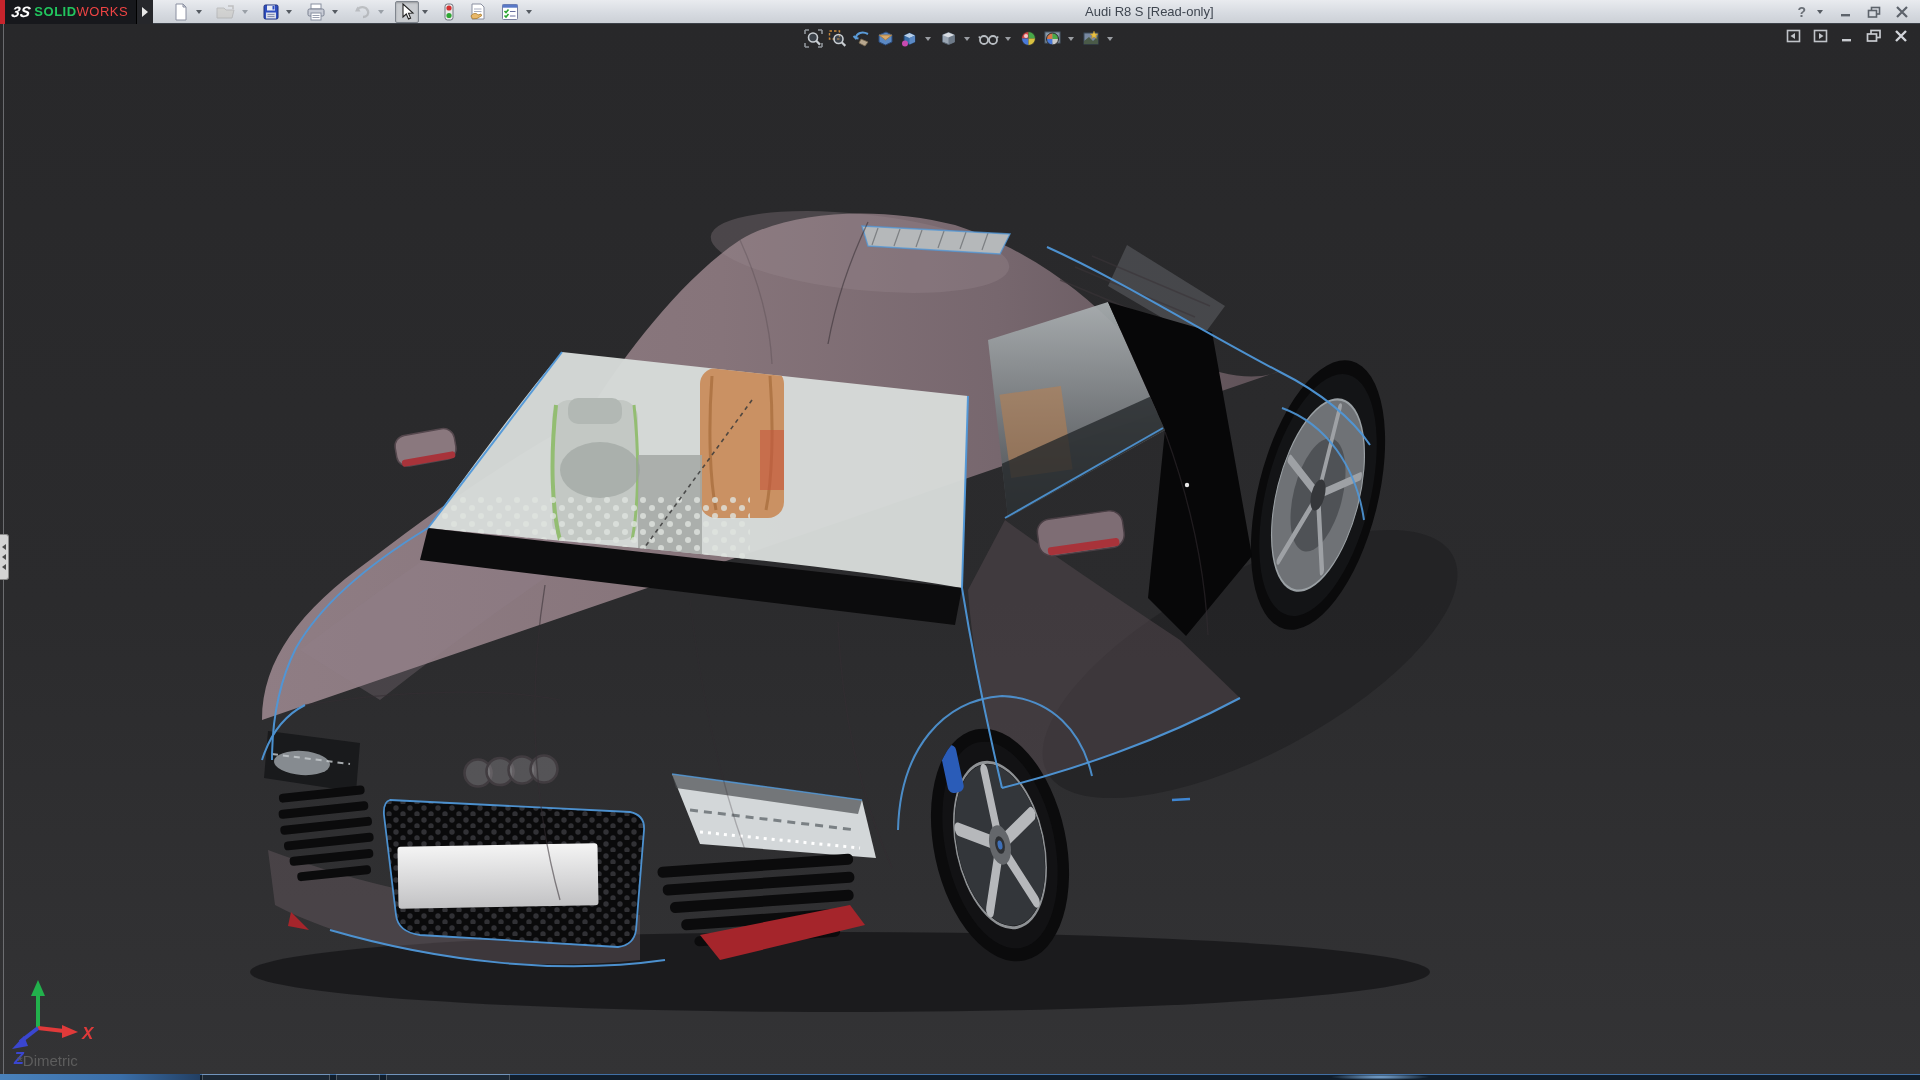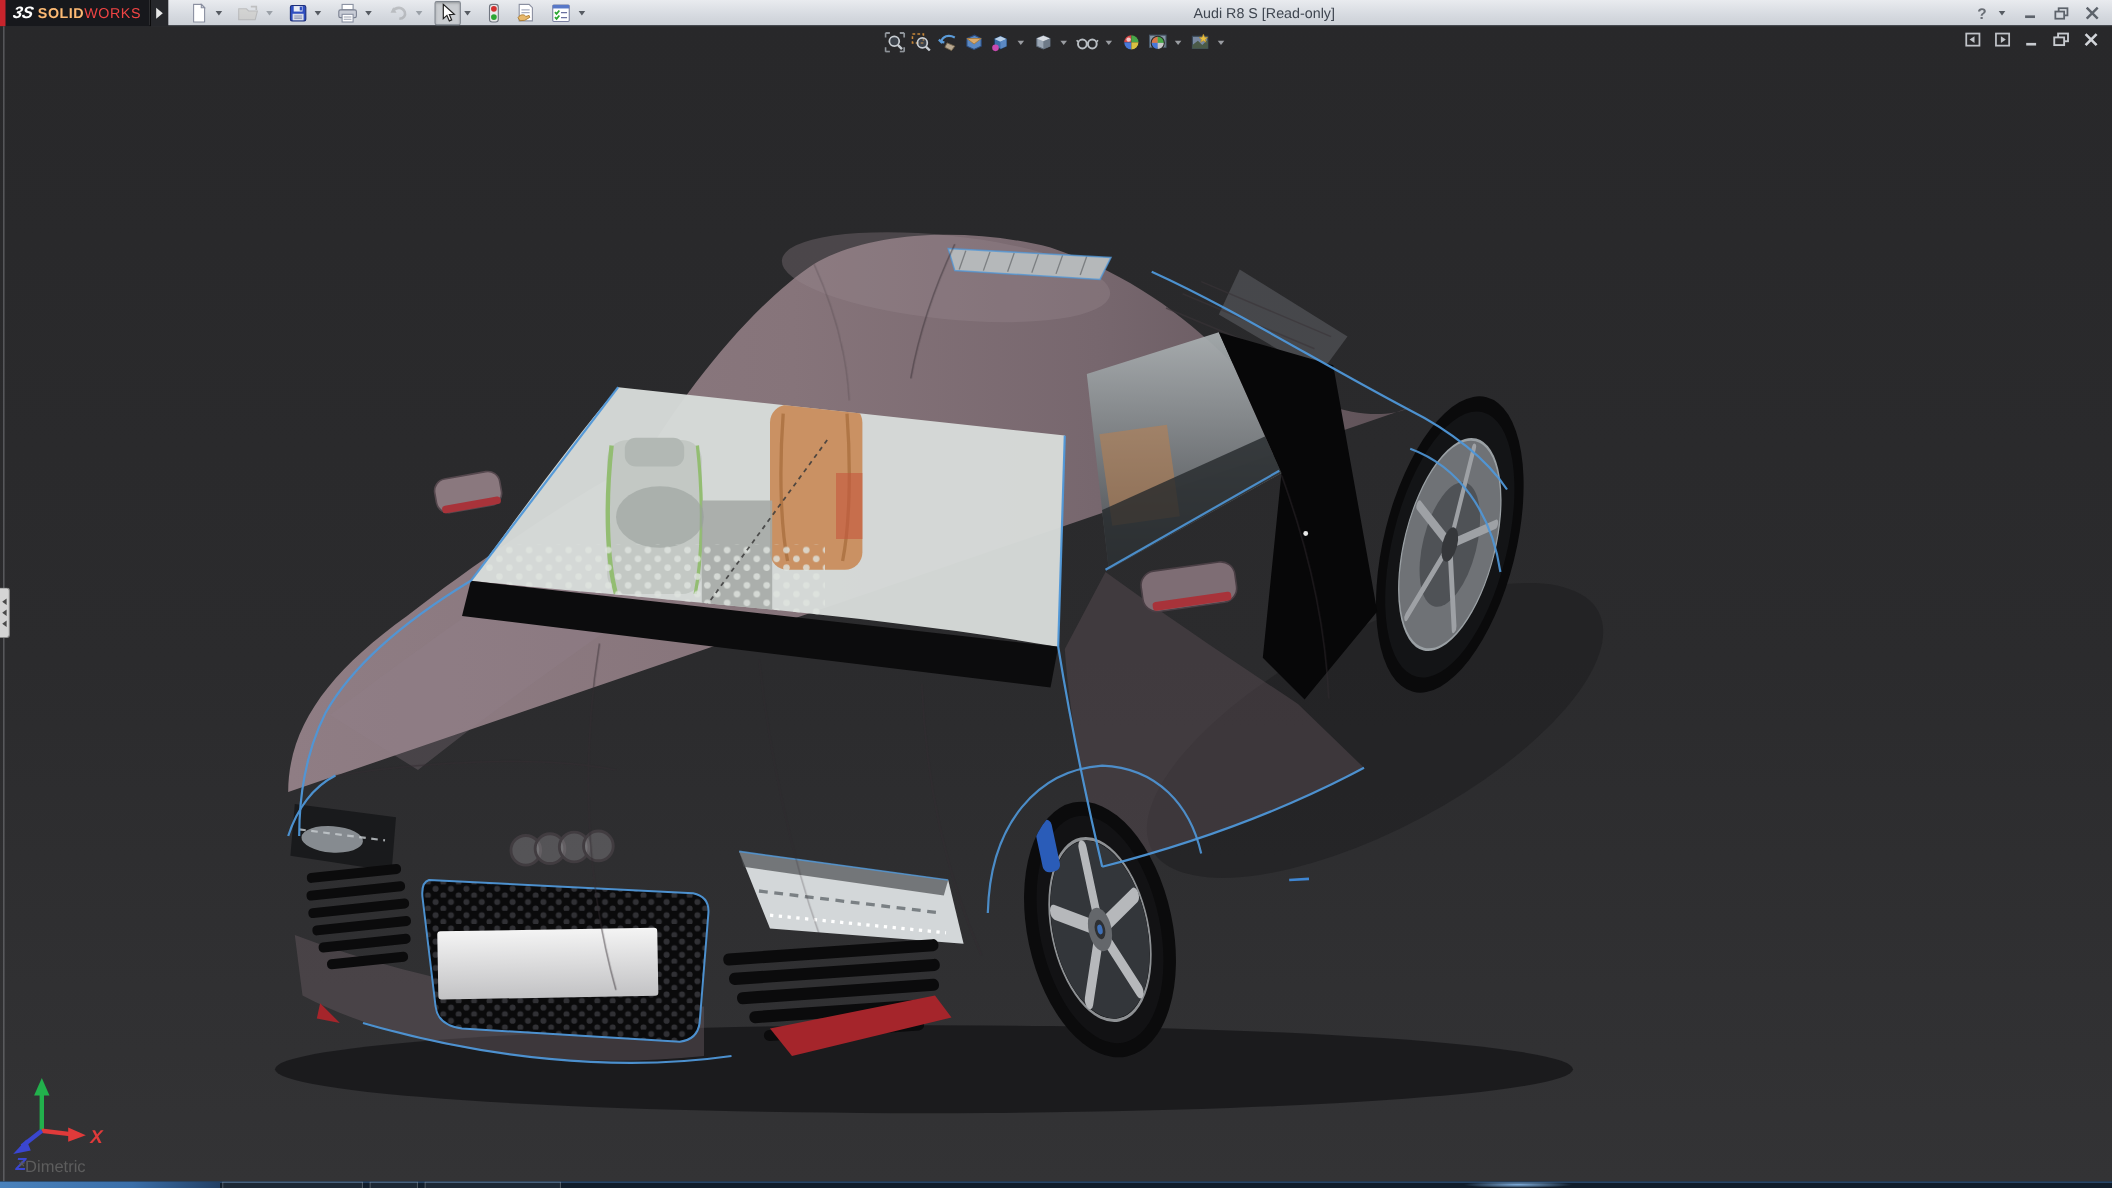--- a/index.html
+++ b/index.html
@@ -8,21 +8,21 @@
        font-family:"Liberation Sans", sans-serif;background:var(--viewport-bg,#2a2a2c);}
 
   
   .titlebar{position:absolute;left:0;top:0;width:1920px;height:24px;
     background:linear-gradient(#e9ebef,#d6dae0 60%,#ccd0d6);
     border-bottom:1px solid #3c4148;display:flex;align-items:center;}
   .brand{height:24px;display:flex;align-items:center;background:var(--brand-bg,#17181c);
     padding:0 8px 0 0;}
   .brand-red{width:5px;height:24px;background:var(--brand-red,#c8242c);}
   .brand-glyph{color:#fff;font-style:italic;font-weight:bold;font-size:15px;margin:0 4px 0 7px;transform:skewX(-12deg);}
-  .brand-bold{color:#fdba74;font-weight:bold;font-size:13px;letter-spacing:.5px;}
+  .brand-bold{color:#22c55e;font-weight:bold;font-size:13px;letter-spacing:.5px;}
   .brand-light{color:#ef4444;font-weight:normal;font-size:13px;letter-spacing:.5px;}
   .flyout-btn{width:17px;height:24px;background:#26272b;display:flex;align-items:center;justify-content:center;border-left:1px solid #000;}
   .flyout-btn .tri{width:0;height:0;border-top:5px solid transparent;border-bottom:5px solid transparent;border-left:6px solid #e8e8e8;}
 
   .tb-tools{display:flex;align-items:center;margin-left:16px;height:24px;}
   .tb-btn{height:22px;display:flex;align-items:center;padding:0 2px;border:1px solid transparent;border-radius:2px;}
   .tb-btn.active{background:#c9ccd0;border:1px solid #80868e;box-shadow:inset 0 1px 2px rgba(0,0,0,.25);}
   .tb-btn.disabled{opacity:.45;filter:grayscale(.7);}
   .dd{width:0;height:0;border-left:3.5px solid transparent;border-right:3.5px solid transparent;border-top:4px solid #565b62;margin:0 5px 0 3px;}
   .dd.disabled{border-top-color:#9aa0a7;}

